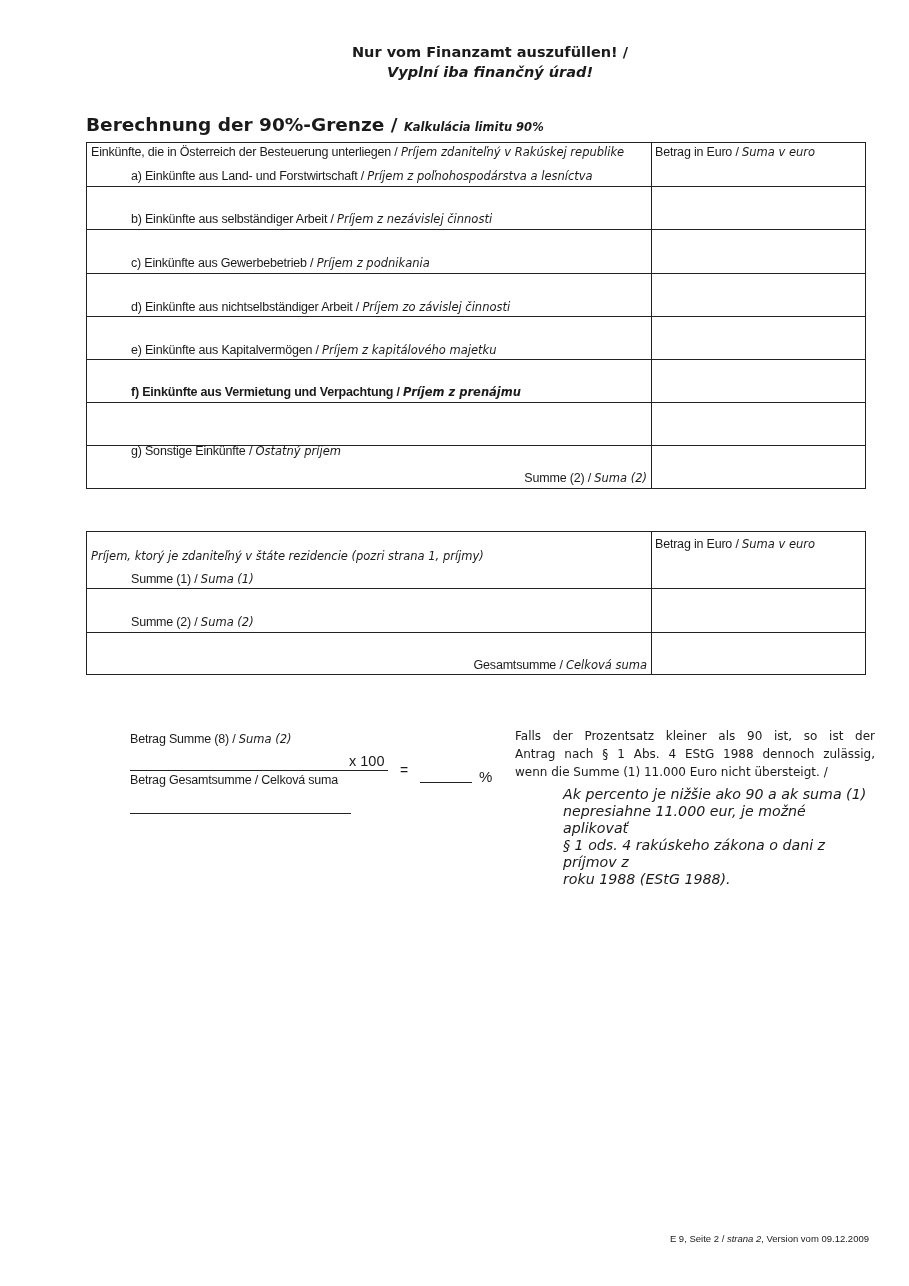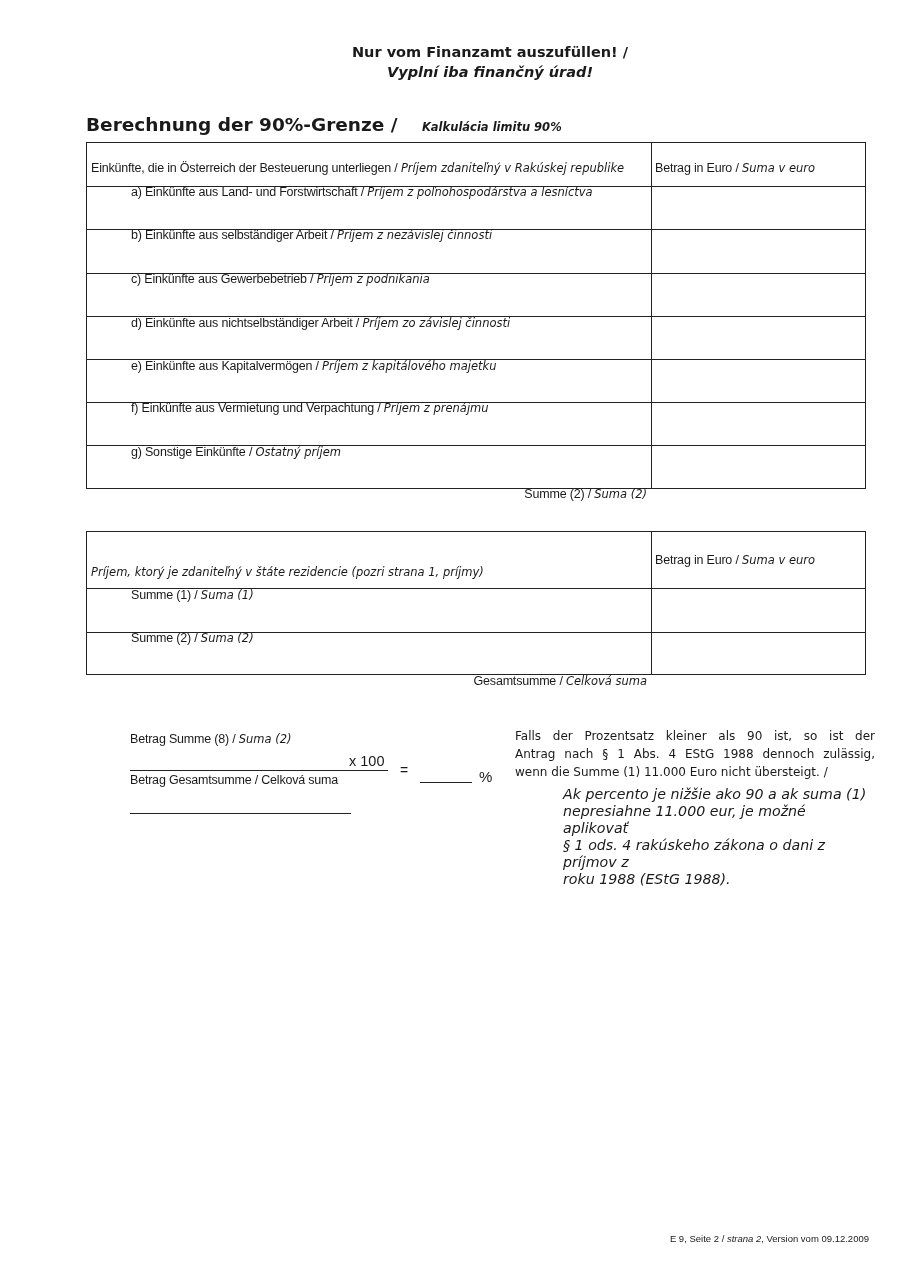--- a/index.html
+++ b/index.html
@@ -2,26 +2,26 @@
 <html><head>
 <meta charset="utf-8">
 <style>
   html, body { margin:0; padding:0; background:#ffffff; }
   body { width:909px; height:1286px; position:relative; overflow:hidden;
          font-family:"DejaVu Sans", sans-serif; color:#1a1a1a; }
   .abs { position:absolute; }
   .hdr { left:0; width:980px; text-align:center; font-weight:bold; font-size:14.5px; line-height:20px; }
   .hdr i { font-style:italic; }
   .title { left:86px; top:114px; font-size:18.5px; font-weight:bold; white-space:nowrap; }
-  .title .it { font-style:italic;margin-left:18px; }
+  .title .it { font-style:italic; }
   .tbl { position:absolute; border:1px solid #222; box-sizing:border-box; }
   .row { position:absolute; left:0; right:0; border-top:1px solid #222; box-sizing:border-box; }
   .row.first { border-top:none; }
   .vdiv { position:absolute; top:0; bottom:0; width:0; border-left:1px solid #222; }
-  .cell-text { position:absolute; font-family:"Liberation Sans", sans-serif; font-size:12.5px; white-space:nowrap; letter-spacing:-0.2px;margin-top:16px; }
+  .cell-text { position:absolute; font-family:"Liberation Sans", sans-serif; font-size:12.5px; white-space:nowrap; letter-spacing:-0.2px; }
   .cell-text i, .it { font-style:italic; font-family:"DejaVu Sans", sans-serif; font-size:11.5px; letter-spacing:0; }
   .small { font-family:"Liberation Sans", sans-serif; font-size:12.5px; white-space:nowrap; letter-spacing:-0.2px;}
   .note { font-family:"DejaVu Sans", sans-serif; font-size:12px; line-height:18px; }
   .note-it { font-family:"DejaVu Sans", sans-serif; font-style:italic; font-size:14.2px; line-height:17px;margin-left:48px; }
   .line { position:absolute; height:0; border-top:1px solid #222; }
   .footer { font-family:"Liberation Sans", sans-serif; font-size:9.5px; white-space:nowrap; }
 </style>
 </head>
 <body>
 
@@ -71,29 +71,29 @@
     <div class="abs" style="left:566px; top:2px; width:210px; height:38px;"></div>
   </div>
 
   <div class="row" style="top:173px; height:43px;">
     <div class="cell-text" style="left:44px; top:26px;">
       <span>e) Einkünfte aus Kapitalvermögen / </span><i>Príjem z kapitálového majetku</i>
     </div>
     <div class="abs" style="left:566px; top:2px; width:210px; height:38px;"></div>
   </div>
 
-  <div class="row" style="top:216px; height:43px;">
+  <div class="row" style="top:216px; height:43px;font-weight:bold;">
     <div class="cell-text" style="left:44px; top:25px;">
       <span>f) Einkünfte aus Vermietung und Verpachtung / </span><i>Príjem z prenájmu</i>
     </div>
     <div class="abs" style="left:566px; top:2px; width:210px; height:38px;"></div>
   </div>
 
   <div class="row" style="top:259px; height:43px;">
-    <div class="cell-text" style="left:44px; top:26px;">
+    <div class="cell-text" style="left:44px; top:41px;">
       <span>g) Sonstige Einkünfte / </span><i>Ostatný príjem</i>
     </div>
     <div class="abs" style="left:566px; top:2px; width:210px; height:38px;"></div>
   </div>
 
   <div class="row" style="top:302px; height:44px;">
     <div class="cell-text" style="right:218px; top:25px;">
       <span>Summe (2) / </span><i>Suma (2)</i>
     </div>
     <div class="abs" style="left:566px; top:2px; width:210px; height:38px;"></div>

